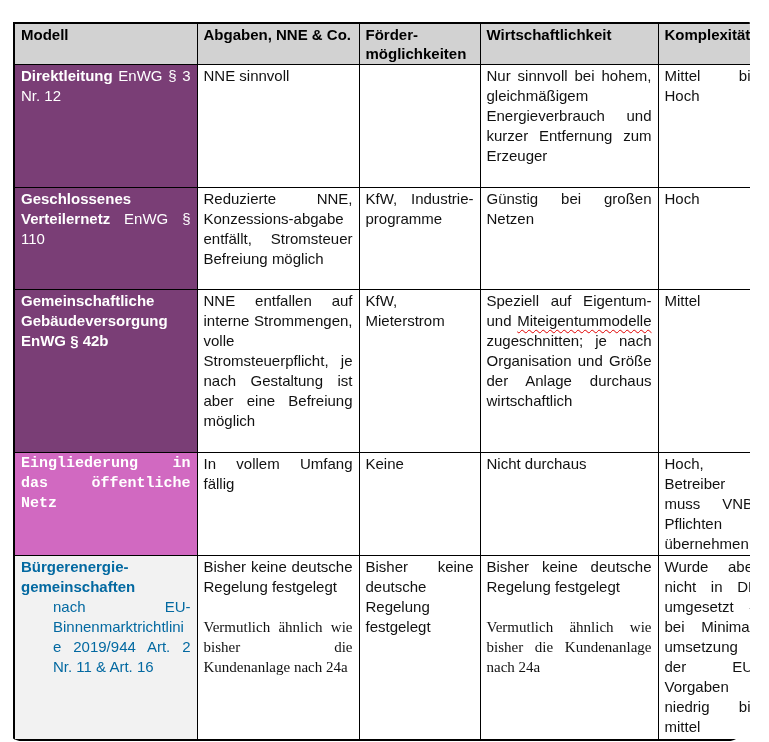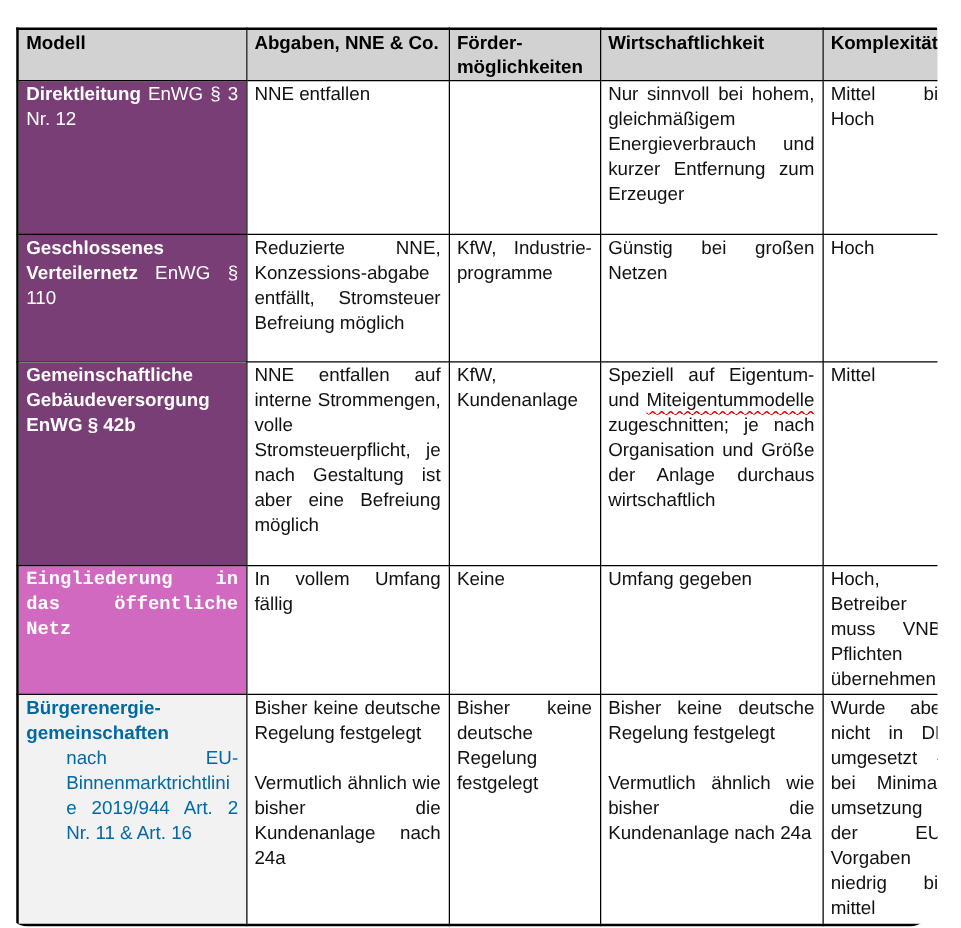--- a/index.html
+++ b/index.html
@@ -65,21 +65,21 @@
     color: var(--text_white, #ffffff);
     font-family: Liberation Mono, monospace;
   }
   td.model-light {
     background: var(--model_light, #f2f2f2);
     color: #0369a1;
   }
   .b { font-weight: 700; margin-top: 20px; }
   .blk { display: block; margin-left: 32px; }
   p { margin: 0; }
-  p.gap { margin-top: 20px; }
+  p.gap { margin-top: 20px; font-family: Liberation Serif, serif; }
   .misspell {
     text-decoration-line: underline;
     text-decoration-style: wavy;
     text-decoration-color: var(--spellcheck_red, #e00000);
     text-decoration-thickness: 1px;
     text-underline-offset: 3px;
   }
 </style>
 </head>
 <body>
@@ -101,21 +101,21 @@
         <th>Wirtschaftlichkeit</th>
         <th>Komplexität</th>
       </tr>
     </thead>
     <tbody>
       <tr class="r0">
         <td class="model">
           <p><span class="b">Direktleitung</span><span> EnWG § 3 Nr. 12</span></p>
         </td>
         <td>
-            <p>NNE entfallen</p>
+            <p>NNE sinnvoll</p>
           </td>
         <td>
             <p></p>
           </td>
         <td>
             <p>Nur sinnvoll bei hohem, gleichmäßigem Energieverbrauch und kurzer Entfernung zum Erzeuger</p>
           </td>
         <td>
             <p>Mittel bis Hoch</p>
           </td>
@@ -140,42 +140,42 @@
       </tr>
 
       <tr class="r2">
         <td class="model">
           <p><span class="b">Gemeinschaftliche Gebäudeversorgung EnWG § 42b</span><span></span></p>
         </td>
         <td>
             <p>NNE entfallen auf interne Strommengen, volle Stromsteuerpflicht, je nach Gestaltung ist aber eine Befreiung möglich</p>
           </td>
         <td>
-            <p>KfW, Kundenanlage</p>
+            <p>KfW, Mieterstrom</p>
           </td>
         <td>
           <p><span>Speziell auf Eigentum- und </span><span class="misspell">Miteigentummodelle</span><span> zugeschnitten; je nach Organisation und Größe der Anlage durchaus wirtschaftlich</span></p>
         </td>
         <td>
             <p>Mittel</p>
           </td>
       </tr>
 
       <tr class="r3">
         <td class="model-pink">
           <p><span class="b">Eingliederung in das öffentliche Netz</span><span></span></p>
         </td>
         <td>
             <p>In vollem Umfang fällig</p>
           </td>
         <td>
             <p>Keine</p>
           </td>
         <td>
-            <p>Umfang gegeben</p>
+            <p>Nicht durchaus</p>
           </td>
         <td>
             <p>Hoch, Betreiber muss VNB-Pflichten übernehmen</p>
           </td>
       </tr>
 
       <tr class="r4">
         <td class="model-light">
           <p><span class="b">Bürgerenergie-gemeinschaften</span><span class="blk">nach EU-Binnenmarktrichtlinie 2019/944 Art. 2 Nr. 11 &amp; Art. 16</span></p>
         </td>

